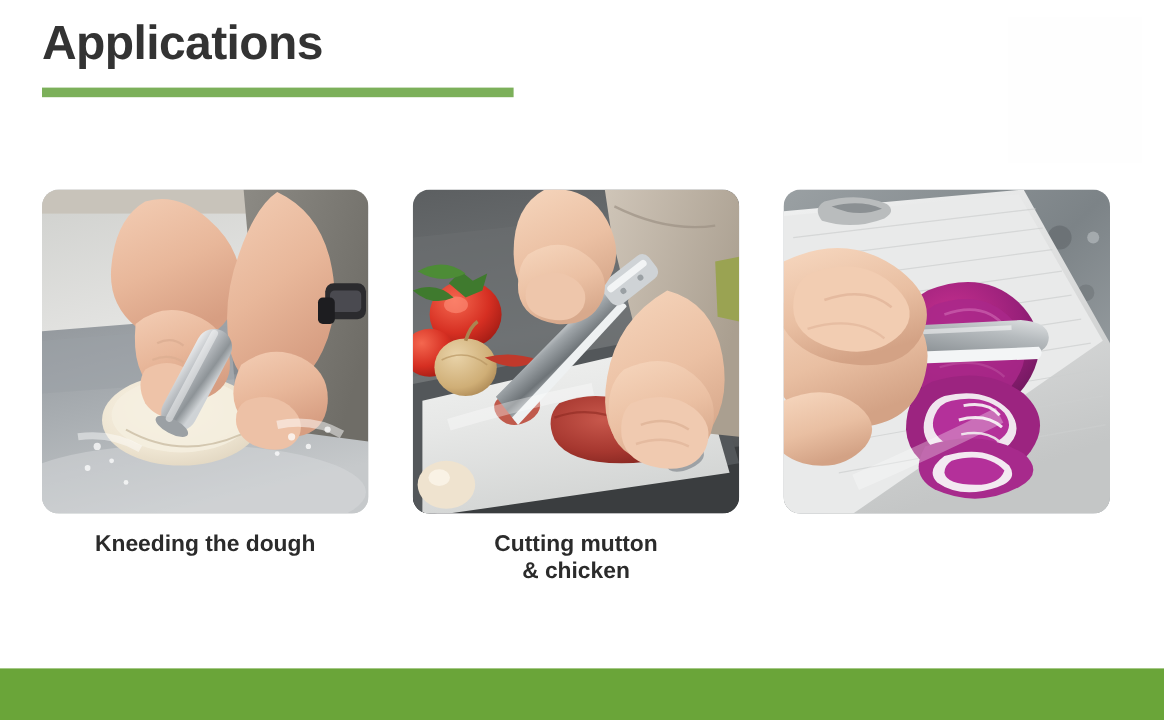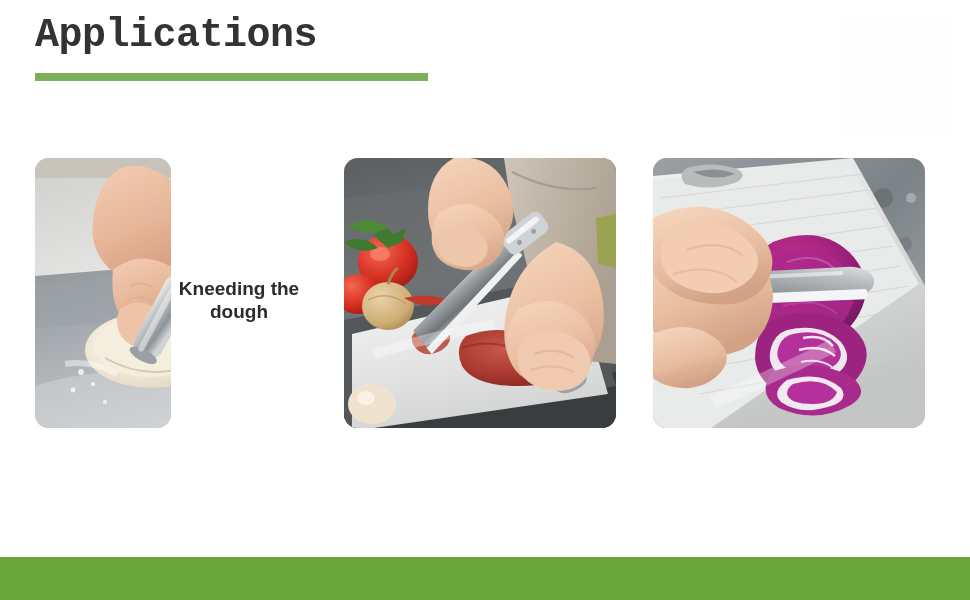--- a/index.html
+++ b/index.html
@@ -21,21 +21,20 @@
     height: 600px;
     background: #ffffff;
   }
 
   
   .header {
     position: absolute;
     left: 35px;
     top: 14px;
     width: 600px;
-    font-family: Liberation Mono, monospace;
   }
   .page-title {
     font-size: 40px;
     font-weight: bold;
     color: #333333;
     letter-spacing: -0.5px;
     line-height: 1.1;
     margin: 0;
     white-space: nowrap;
   }
@@ -53,21 +52,21 @@
     position: absolute;
     left: 35px;
     top: 158px;
     width: 890px;
     display: flex;
     justify-content: space-between;
   }
   .card {
     width: 272px;
     display: flex;
-    flex-direction: row;
+    flex-direction: column;
     align-items: center;
   }
   .photo {
     width: 272px;
     height: 270px;
     border-radius: 14px;
     overflow: hidden;
     position: relative;
     background: #cfd2d4;
   }
@@ -296,20 +295,22 @@
           <g>
             <path d="M212 84 q38 10 46 54 q8 44 -18 72 q-28 28 -58 10 q-28 -18 -20 -64 q8 -48 50 -72 Z" fill="url(#m-skin)"></path>
             <path d="M176 150 q34 -16 58 4 q24 20 14 50 q-12 28 -46 24 q-34 -6 -38 -34 q-4 -30 12 -44 Z" fill="url(#m-skin)"></path>
             <path d="M182 178 q30 -12 52 4 q18 14 10 34 q-10 20 -38 16 q-28 -4 -32 -26 q-2 -20 8 -28 Z" fill="#f0cab0"></path>
             <path d="M190 196 q22 -8 40 4" stroke="#d9ab8f" stroke-width="2" fill="none" opacity="0.6"></path>
             <path d="M186 212 q24 -8 44 2" stroke="#d9ab8f" stroke-width="2" fill="none" opacity="0.5"></path>
           </g>
           <path d="M30 196 q60 -18 120 -30" stroke="#ffffff" stroke-width="10" fill="none" opacity="0.35"></path>
         </svg>
       </div>
+      <div class="caption" style="white-space: pre-line;">Cutting mutton
+&amp; chicken</div>
     </div>
 
     <div class="card">
       <div class="photo">
         <svg viewBox="0 0 272 270" preserveAspectRatio="xMidYMid slice">
           <defs>
             <linearGradient id="v-board" x1="0" y1="0" x2="0.35" y2="1">
               <stop offset="0" stop-color="#f1f2f2"></stop>
               <stop offset="0.45" stop-color="#dedfdf"></stop>
               <stop offset="1" stop-color="#c4c6c6"></stop>

